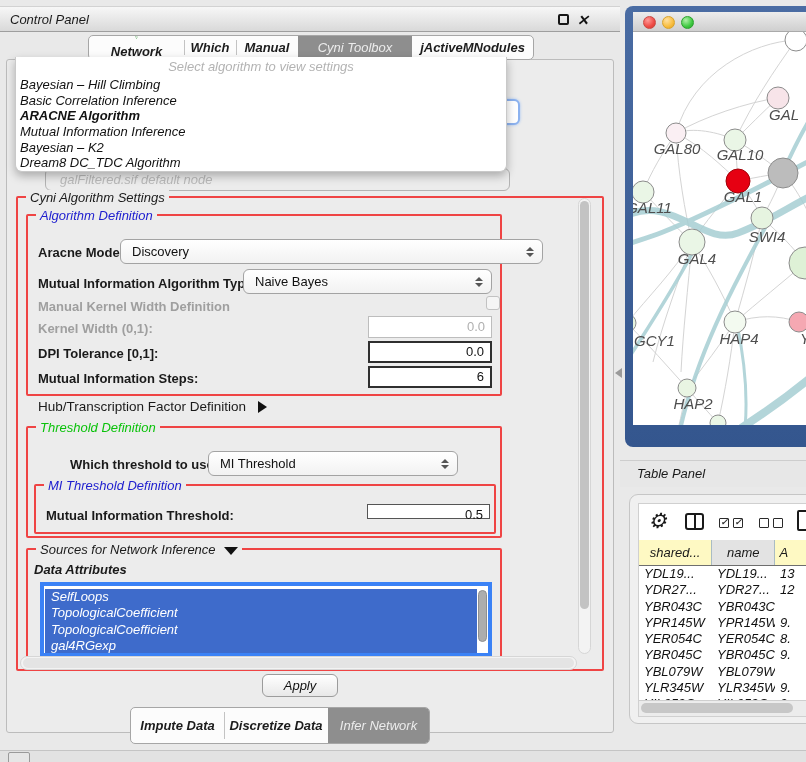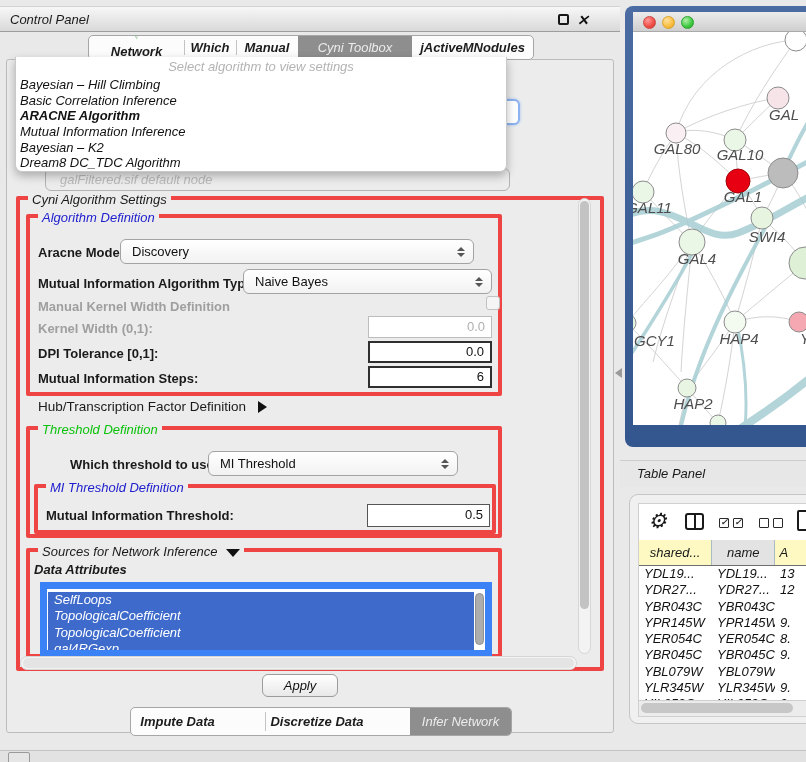--- a/index.html
+++ b/index.html
@@ -27,21 +27,21 @@
   .dd-prompt { height:20px; line-height:20px; text-align:center; color:#b3b3b3; font-size:13px; }
   .dd-item { height:15.7px; line-height:15.7px; padding-left:4px; font-size:13px; color:#111; white-space:nowrap; }
   .dd-item.bold { font-weight:bold; }
 
   
   .combo-fragment { left:496px; top:99px; width:24px; height:26px; background:#fff; border:2px solid #8cb2ef; box-shadow:0 0 3px #9fc0f2; border-radius:6px; z-index:3; }
   .ghost-combo { left:45px; top:168px; width:465px; height:23px; background:#ececec; border:1px solid #b3b3b3; border-radius:6px; z-index:2; }
   .ghost-combo span { position:absolute; left:14px; top:0; line-height:21px; font-size:13px; color:#b9b9b9; }
 
   
-  .group { border:4px solid #ef4444; border-radius:2px; }
+  .group { border:2px solid #ef4444; border-radius:2px; }
   .legend { position:absolute; top:-8px; left:8px; background:#ececec; padding:0 4px; font-size:13px; line-height:15px; white-space:nowrap; }
   .lg-black { color:#1a1a1a; } .lg-blue { color:#2020cf; } .lg-green { color:#0ac20a; }
 
   .g-settings { left:16px; top:196px; width:588px; height:475px; z-index:2; }
   .g-algdef { left:26px; top:214px; width:476px; height:182px; }
   .g-thresh { left:26px; top:426px; width:476px; height:112px; }
   .g-mithresh { left:34px; top:484px; width:462px; height:50px; }
   .g-sources { left:26px; top:548px; width:476px; height:110px; }
 
   .lbl { position:absolute; font-size:13px; font-weight:bold; color:#1a1a1a; white-space:nowrap; }
@@ -61,34 +61,34 @@
   .f-dis { border:1px solid #bdbdbd; color:#b0b0b0; }
   .f-mid { border:1.5px solid #555; color:#111; }
 
   .checkbox { position:absolute; width:14px; height:14px; border:1px solid #c2c2c2; border-radius:3px; background:#f5f5f5; }
 
   .tri-right { display:inline-block; width:0; height:0; border-top:6px solid transparent; border-bottom:6px solid transparent; border-left:9px solid #111; vertical-align:middle; }
   .tri-down { display:inline-block; width:0; height:0; border-left:7px solid transparent; border-right:7px solid transparent; border-top:8px solid #111; vertical-align:middle; margin-left:5px; }
 
   
   .attr-label { left:34px; top:562px; }
-  .listbox { left:40px; top:582px; width:452px; height:75px; background:#fff; border:7px solid #3b82f6; overflow:hidden; z-index:3; }
+  .listbox { left:40px; top:582px; width:452px; height:75px; background:#fff; border:4px solid #3b82f6; overflow:hidden; z-index:3; }
   .attr-item { height:16.3px; line-height:16.3px; padding-left:6px; margin:0 11px 0 1px; background:#3e6bcb; color:#fff; font-size:13px; white-space:nowrap; }
   .attr-item:first-child { margin-top:3px; }
   .list-vscroll { position:absolute; right:1px; top:4px; width:9px; height:52px; background:#adadad; border:1px solid #8f8f8f; border-radius:5px; }
 
   
   .vscroll { left:578px; top:198px; width:13px; height:456px; background:#f3f3f3; border:1px solid #d6d6d6; border-radius:7px; z-index:4; }
   .vscroll .thumb { position:absolute; left:1px; top:2px; width:9px; height:408px; background:#c3c3c3; border-radius:5px; }
   .hscroll { left:20px; top:656px; width:557px; height:14px; background:#f3f3f3; border:1px solid #d6d6d6; border-radius:7px; z-index:4; }
   .hscroll .thumb { position:absolute; left:2px; top:1px; right:2px; height:10px; background:#e4e4e4; border-radius:5px; }
 
   .apply-btn { left:262px; top:674px; width:76px; height:23px; background:linear-gradient(#ffffff,#e8e8e8); border:1px solid #9c9c9c; border-radius:6px; font-size:13px; color:#111; text-align:center; line-height:21px; z-index:3; }
 
-  .btabs { left:130px; top:707px; height:29px; display:flex; background:#fcfcfc; border:1px solid #a6a6a6; border-radius:5px; overflow:hidden; z-index:3;gap:41px; }
+  .btabs { left:130px; top:707px; height:37px; display:flex; background:#fcfcfc; border:1px solid #a6a6a6; border-radius:5px; overflow:hidden; z-index:3; }
   .btab { height:100%; display:flex; align-items:center; justify-content:center; font-size:13px; font-weight:bold; color:#1c1c1c; position:relative; }
   .btab.sep::before { content:""; position:absolute; left:0; top:4px; bottom:4px; width:1px; background:#c3c3c3; }
   .btab.sel { background:#8e8e8e; color:#ececec; font-weight:normal; }
   .bt1 { width:93px; } .bt2 { width:104px; } .bt3 { width:101px; }
 
   
   .splitter-arrow { left:615px; top:368px; width:0; height:0; border-top:5px solid transparent; border-bottom:5px solid transparent; border-right:7px solid #9a9a9a; }
   .bottom-strip { left:0; top:750px; width:806px; height:12px; background:#e2e2e2; border-top:1px solid #c4c4c4; }
   .mini-square { left:8px; top:752px; width:22px; height:14px; border:1.5px solid #9a9a9a; background:#e6e6e6; border-radius:2px; z-index:5; }
 
@@ -182,21 +182,21 @@
   </div>
 
   <div class="abs group g-settings">
     <span class="legend lg-black">Cyni Algorithm Settings</span>
   </div>
 
   <div class="abs group g-algdef" style="z-index:3;">
     <span class="legend lg-blue">Algorithm Definition</span>
   </div>
   <span class="lbl" style="left:38px; top:245px; z-index:3;">Aracne Mode:</span>
-  <div class="combo" style="left:120px; top:239px; width:354px; height:25px; z-index:3;">
+  <div class="combo" style="left:120px; top:239px; width:423px; height:25px; z-index:3;">
     <span class="cv">Discovery</span>
     <span class="stepper">
         <i class="up"></i>
         <i class="dn"></i>
       </span>
   </div>
   <span class="lbl" style="left:38px; top:276px; z-index:3;">Mutual Information Algorithm Type:</span>
   <div class="combo" style="left:243px; top:269px; width:249px; height:25px; z-index:3;">
     <span class="cv">Naive Bayes</span>
     <span class="stepper">
@@ -232,21 +232,21 @@
     <span class="cv">MI Threshold</span>
     <span class="stepper">
         <i class="up"></i>
         <i class="dn"></i>
       </span>
   </div>
   <div class="abs group g-mithresh" style="z-index:3;">
     <span class="legend lg-blue">MI Threshold Definition</span>
   </div>
   <span class="lbl" style="left:46px; top:508px; z-index:4;">Mutual Information Threshold:</span>
-  <div class="field f-mid" style="left:367px; top:504px; width:123px; height:23px; z-index:4;">
+  <div class="field f-mid" style="left:367px; top:504px; width:123px; height:15px; z-index:4;">
     <span style="line-height:20px;">0.5</span>
   </div>
 
   <div class="abs group g-sources" style="z-index:3;">
     <span class="legend lg-black">
       <span>Sources for Network Inference</span>
       <span class="tri-down"></span>
     </span>
   </div>
   <span class="lbl attr-label abs" style="z-index:4;">Data Attributes</span>

